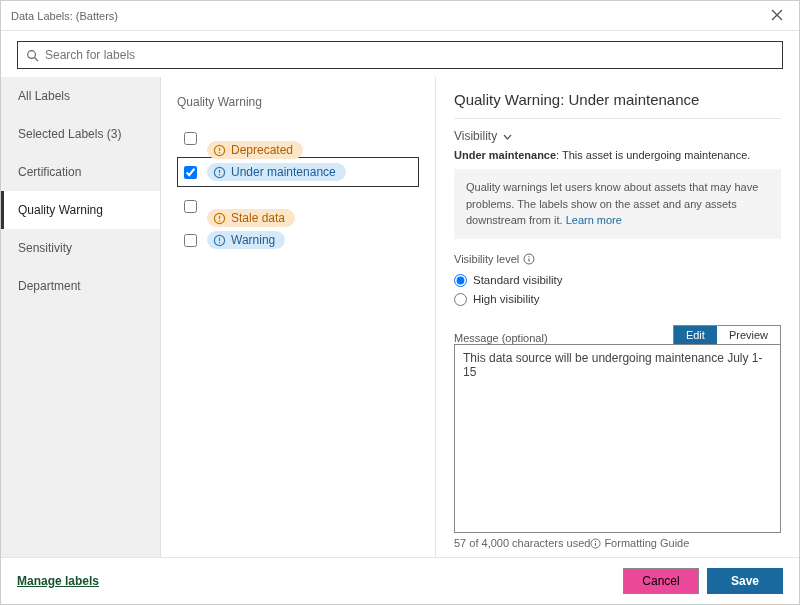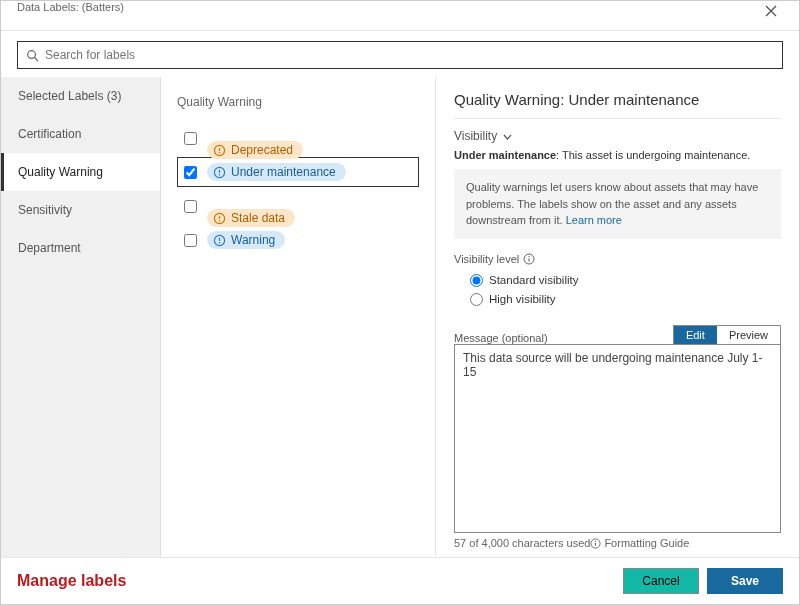--- a/index.html
+++ b/index.html
@@ -1,18 +1,18 @@
 <!DOCTYPE html>
 <html><head>
 <meta charset="utf-8">
 <style>
 * { box-sizing: border-box; margin: 0; padding: 0; font-family: "Segoe UI", Arial, sans-serif; }
 body { background: #fff; color: #333; font-size: 12px; }
 .dialog { width: 800px; height: 605px; border: 1px solid #ccc; display: flex; flex-direction: column; }
-.titlebar { display: flex; align-items: flex-start; height: 30px; padding: 0 16px; border-bottom: 1px solid #e6e6e6; font-size: 11px; color: #666; }
+.titlebar { display: flex; align-items: center; height: 30px; padding: 0 10px; border-bottom: 1px solid #e6e6e6; font-size: 11px; color: #666; }
 .titlebar .title { flex: 1; }
 .titlebar .close { cursor: pointer; font-size: 16px; color: #555; padding: 2px 6px; }
 .searchbar { padding: 10px 16px 8px; }
 .searchbar .search { display: flex; align-items: center; border: 1px solid #333; height: 28px; padding: 0 8px; }
 .searchbar svg { flex: none; margin-right: 6px; }
 .searchbar input { border: none; outline: none; flex: 1; font-size: 12px; color: #333; background: transparent; }
 .body { display: flex; flex: 1; min-height: 0; }
 .sidebar { width: 160px; background: #f0f0f0; border-right: 1px solid #e0e0e0; }
 .sidebar .item { padding: 12px 14px; font-size: 12px; color: #555; cursor: pointer; border-left: 3px solid transparent; }
 .sidebar .item.active { background: #fff; border-left-color: #333; color: #222; font-weight: 500; }
@@ -28,34 +28,34 @@
 .detail { flex: 1; padding: 14px 18px 8px; display: flex; flex-direction: column; overflow: hidden; }
 .detail h2 { font-size: 15px; font-weight: 400; color: #333; padding-bottom: 10px; border-bottom: 1px solid #e6e6e6; margin-bottom: 10px; }
 .descrow { font-size: 12px; color: #555; margin-bottom: 6px; display: flex; align-items: center; cursor: pointer; }
 .descrow .chev { margin-left: 6px; font-size: 10px; }
 .desctext { font-size: 11px; margin-bottom: 8px; }
 .desctext b { color: #333; }
 .infobox { background: #f4f4f4; padding: 10px 12px; font-size: 11px; color: #555; line-height: 1.5; margin-bottom: 14px; }
 .infobox a { color: #1a699e; text-decoration: none; font-weight: 500; }
 .vislabel { font-size: 11px; color: #555; display: flex; align-items: center; margin-bottom: 6px; }
 .vislabel svg { margin-left: 4px; }
-.radiorow { display: flex; align-items: center; font-size: 11.5px; color: #333; margin: 3px 16px; }
+.radiorow { display: flex; align-items: center; font-size: 11.5px; color: #333; margin: 3px 0; }
 .radiorow input { margin-right: 6px; }
 .msgheader { display: flex; align-items: flex-end; justify-content: space-between; margin-top: 16px; }
 .msgheader .lbl { font-size: 11px; color: #555; }
 .tabs { display: flex; border: 1px solid #888; border-bottom: none; }
 .tabs .tab { padding: 3px 12px; font-size: 11px; cursor: pointer; }
 .tabs .tab.active { background: #1a699e; color: #fff; }
 .msgbox { flex: 1; min-height: 120px; border: 1px solid #888; padding: 6px 8px; font-size: 12px; color: #444; resize: none; outline: none; font-family: inherit; }
 .msgfooter { display: flex; justify-content: flex-start; align-items: center; font-size: 11px; color: #666; margin-top: 4px; }
 .msgfooter .fg { display: flex; align-items: center; cursor: pointer; }
 .msgfooter .fg svg { margin-right: 3px; }
 .footer { display: flex; align-items: center; padding: 10px 16px; border-top: 1px solid #e6e6e6; }
-.footer .manage { color: #b91c1c; font-weight: 600; font-size: 16px; cursor: pointer; flex: 1; }
-.footer button { width: 76px; height: 26px; font-size: 12px; cursor: pointer; border: 1px solid #888; background: #14b8a6; margin-left: 8px; }
+.footer .manage { color: #14532d; font-weight: 600; font-size: 12px; cursor: pointer; flex: 1; text-decoration: underline; }
+.footer button { width: 76px; height: 26px; font-size: 12px; cursor: pointer; border: 1px solid #888; background: #ec4899; margin-left: 8px; }
 .footer button.primary { background: #1a699e; color: #fff; border-color: #1a699e; font-weight: 600; }
 </style>
 </head>
 <body>
 
 <div class="dialog">
 
   <div class="titlebar">
     <span class="title">Data Labels: (Batters)</span>
     <span class="close">
@@ -71,20 +71,21 @@
           <circle cx="6" cy="6" r="4.2" stroke="#666" stroke-width="1.3" fill="none"></circle>
           <line x1="9.2" y1="9.2" x2="13" y2="13" stroke="#666" stroke-width="1.3"></line>
         </svg>
       <input type="text" placeholder="Search for labels" style="">
     </div>
   </div>
 
   <div class="body">
 
     <div class="sidebar">
+      <div class="item">All Labels</div>
       <div class="item">Selected Labels (3)</div>
       <div class="item">Certification</div>
       <div class="item active">Quality Warning</div>
       <div class="item">Sensitivity</div>
       <div class="item">Department</div>
     </div>
 
     <div class="list">
       <h3>Quality Warning</h3>
 

